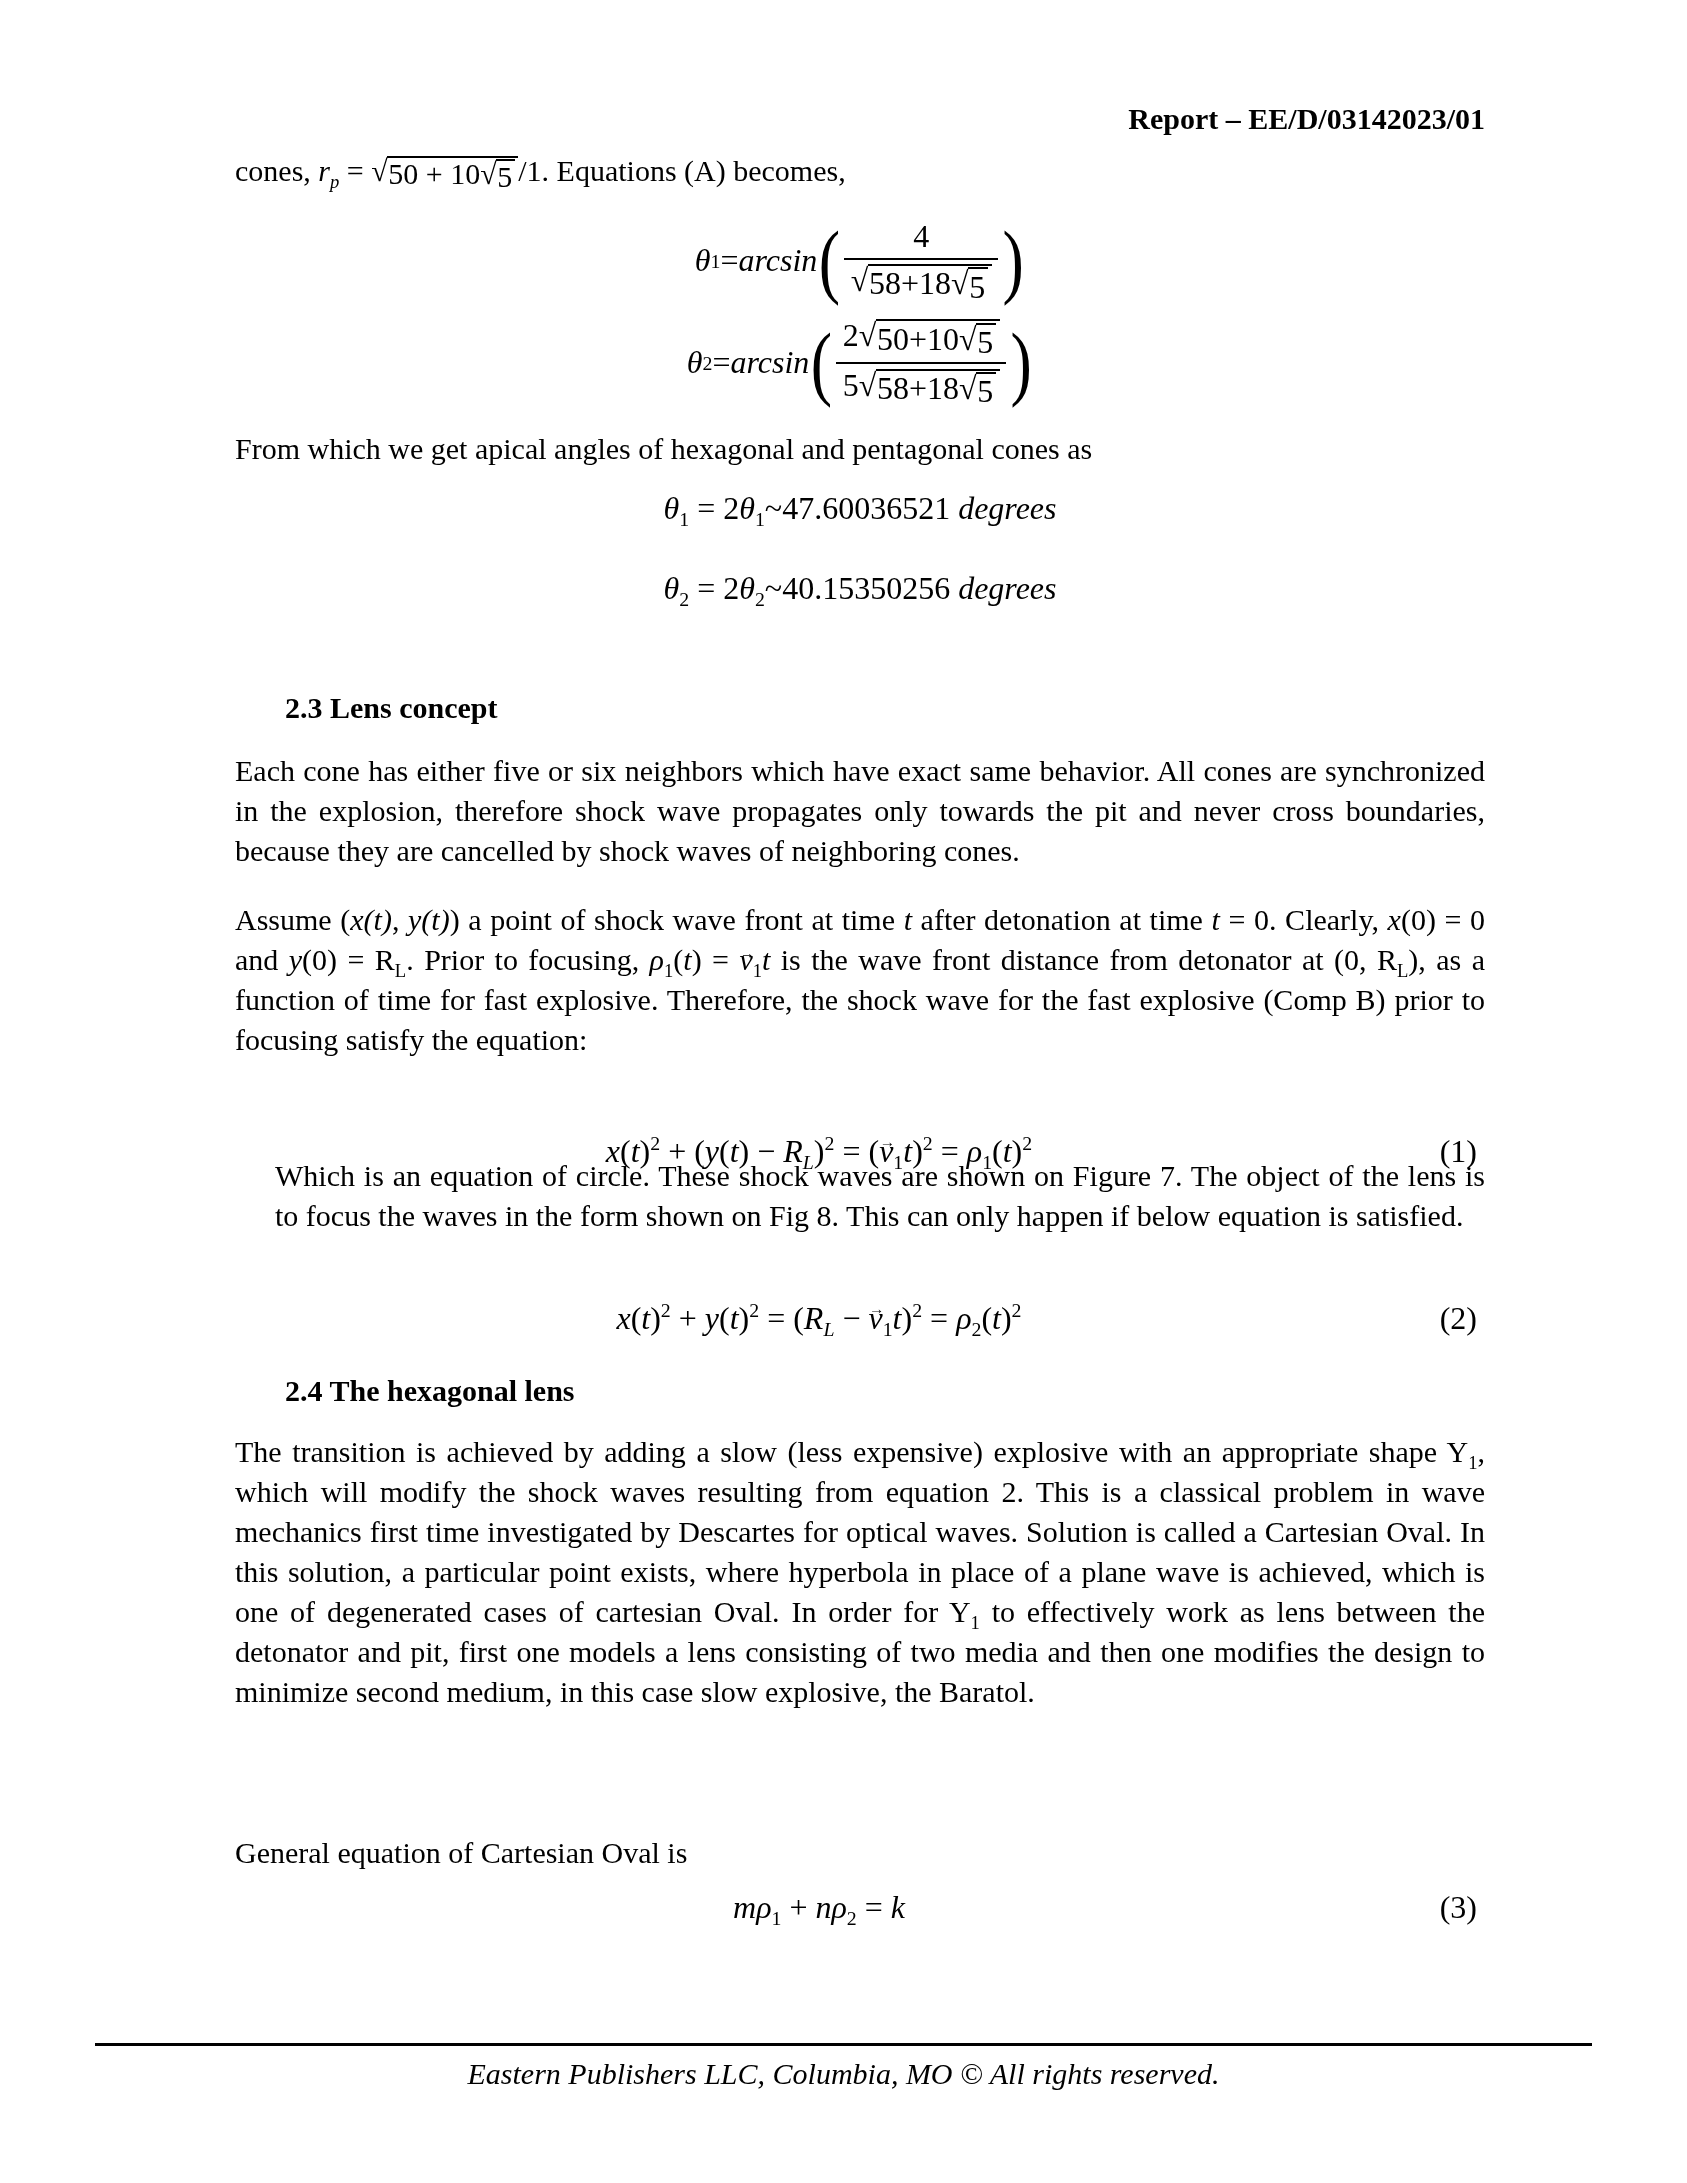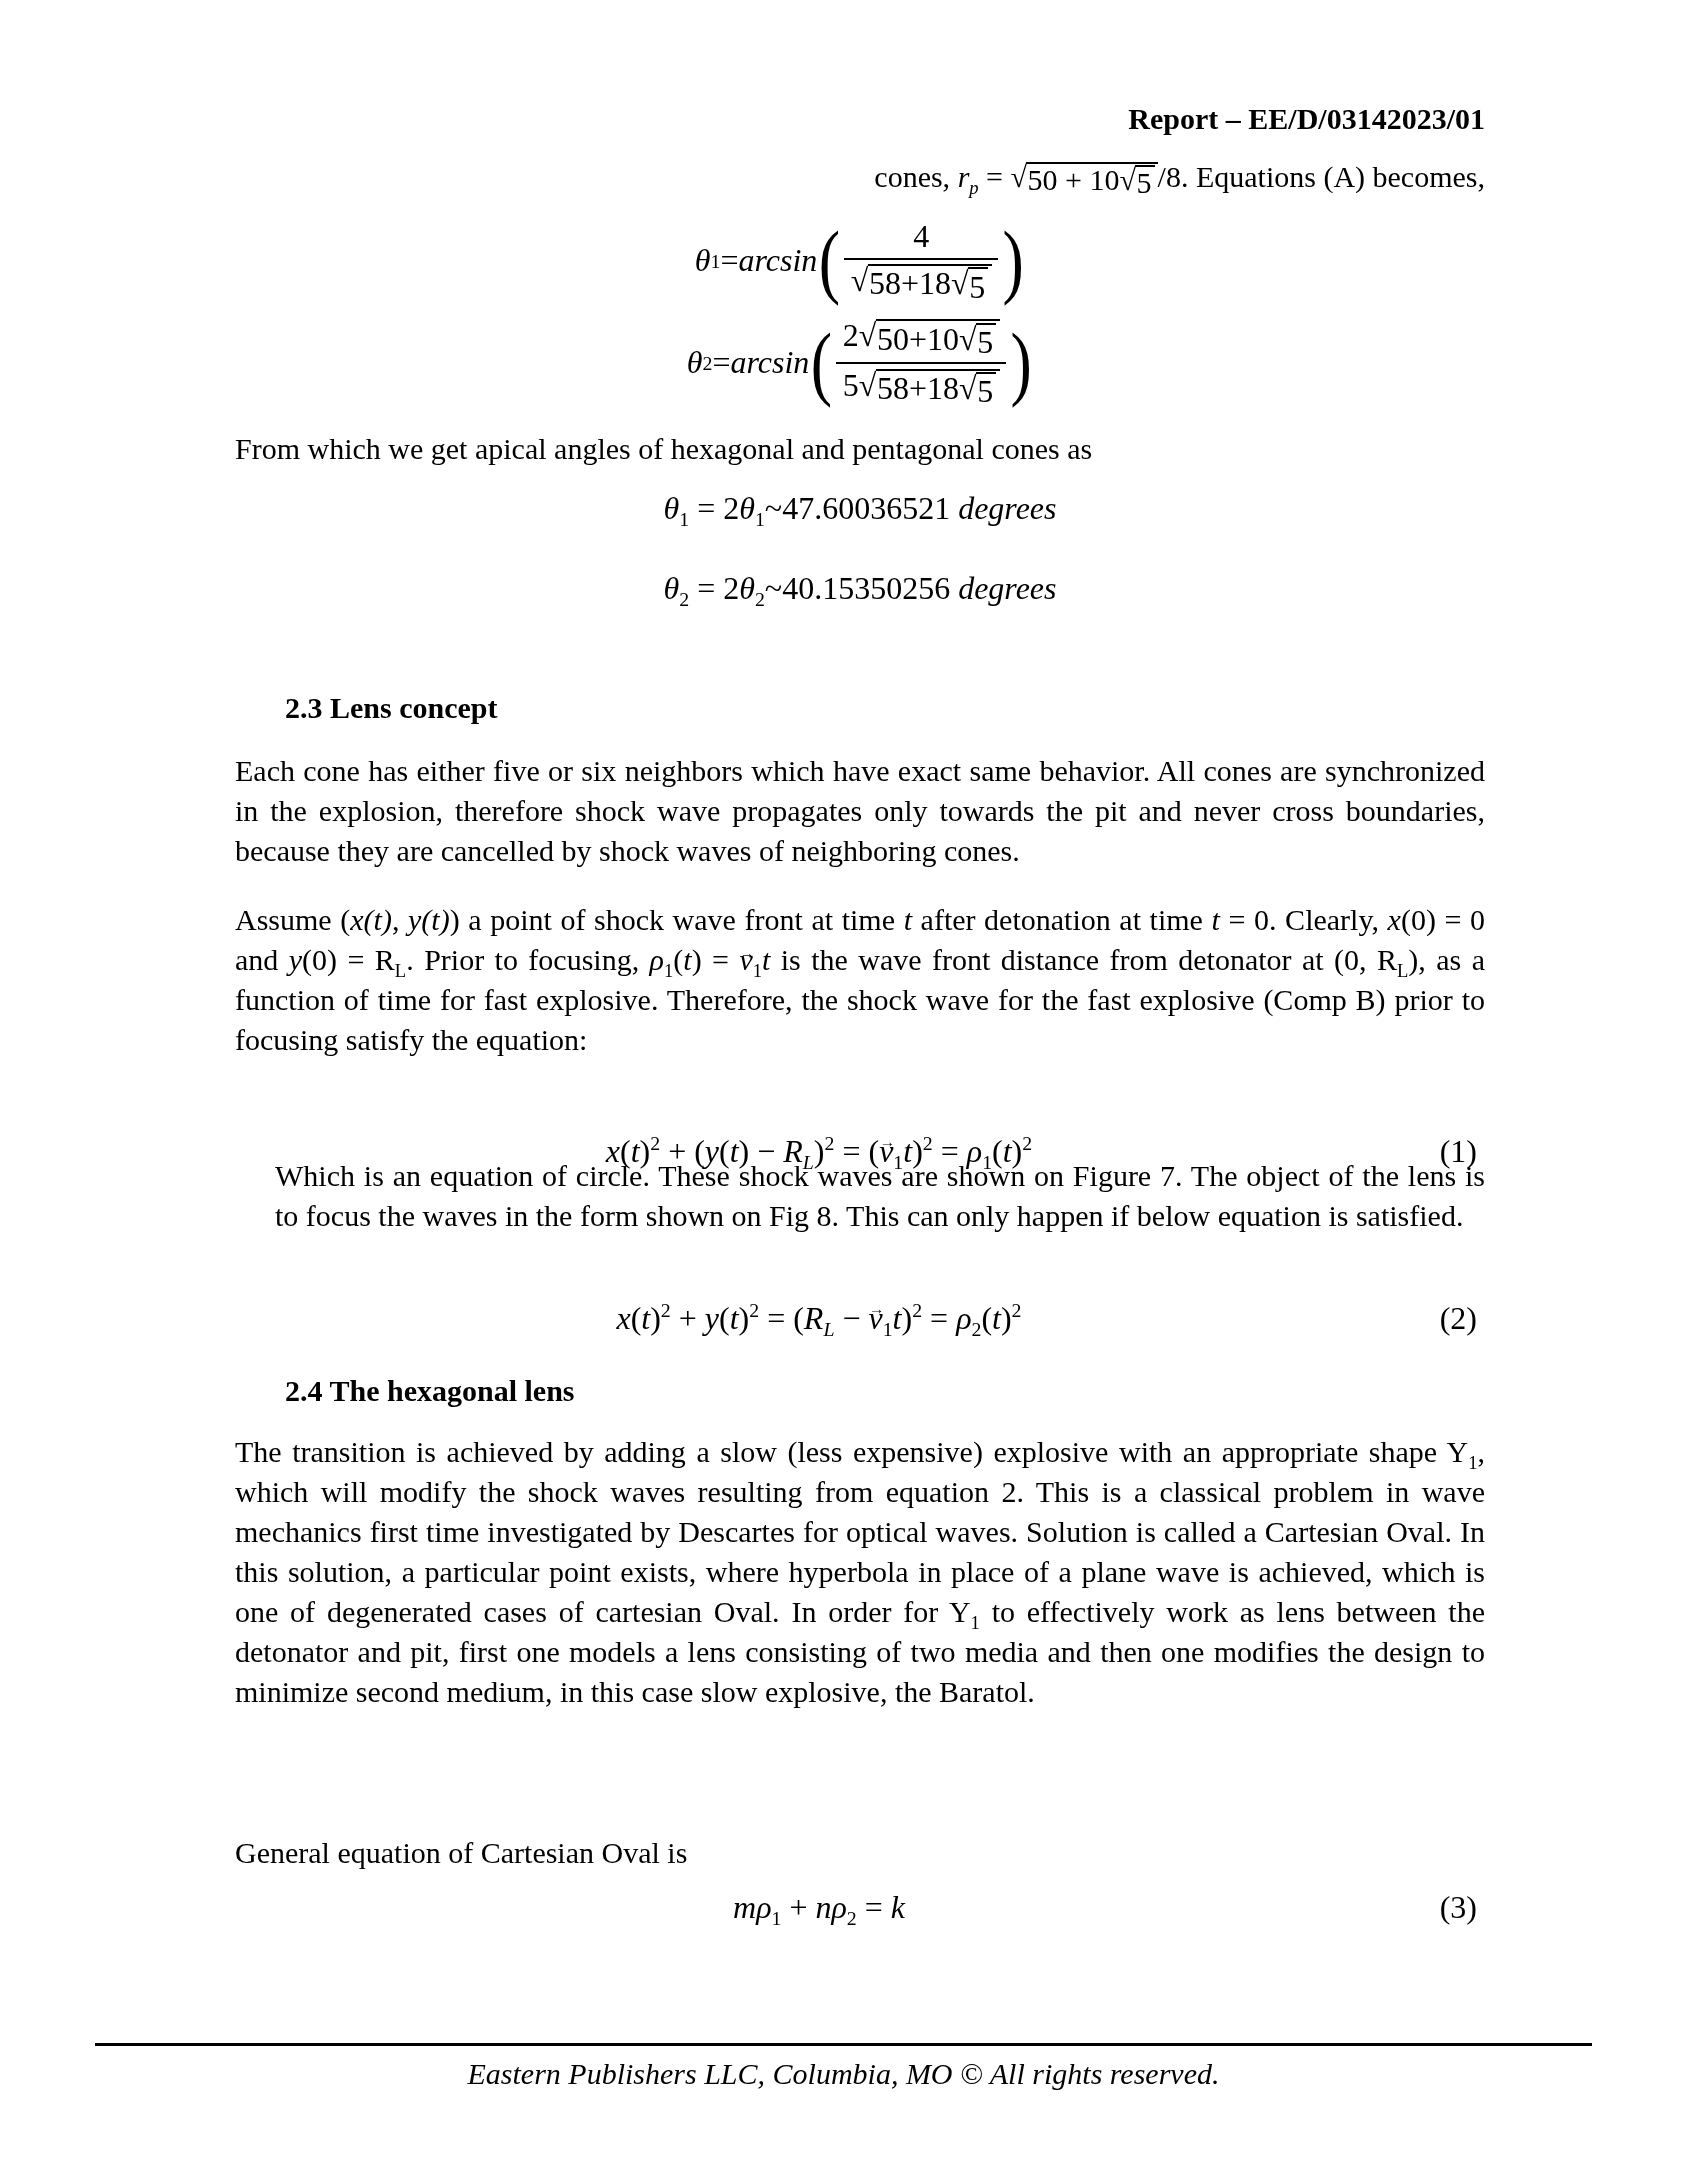--- a/index.html
+++ b/index.html
@@ -4,21 +4,21 @@
 <style>
   html,body{margin:0;padding:0;}
   body{
     width:1687px;height:2183px;background:#ffffff;color:#000000;
     font-family:"Liberation Serif",serif;font-size:30px;line-height:40px;
     position:relative;overflow:hidden;
   }
   .page{position:absolute;inset:0;}
   .blk{position:absolute;left:235px;right:202px;}
   .hdr{top:99px;text-align:right;font-weight:bold;}
-  .intro{top:157px;text-align:right;}
+  .intro{top:151px;}
   .it{font-style:italic;}
   sub{font-size:0.62em;line-height:0;}
   sup{font-size:0.62em;line-height:0;}
   
   .sqrt{display:inline-flex;align-items:flex-start;white-space:nowrap;}
   .rsign{line-height:1.02;display:inline-block;}
   .rad{border-top:0.085em solid #000;padding:0.04em 0.10em 0 0.04em;line-height:1.02;margin-left:-0.02em;}
   
   .frac{display:inline-block;vertical-align:middle;text-align:center;margin:0 0.1em;}
   .fnum{display:block;padding:0 0.2em 0.12em;}
@@ -45,21 +45,21 @@
 <div class="page">
 
   <div class="blk hdr">Report – EE/D/03142023/01</div>
 
   <div class="blk intro"><span>cones, </span><span class="it">r</span><sub class="it">p</sub><span> = </span><span class="sqrt">
         <span class="rsign">√</span>
         <span class="rad"><span>50 + 10</span><span class="sqrt">
             <span class="rsign">√</span>
             <span class="rad"><span>5</span></span>
           </span></span>
-      </span><span>/8. Equations (A) becomes,</span></div>
+      </span><span>/1. Equations (A) becomes,</span></div>
 
   <div class="blk eqbig" style="top:218px;height:86px;">
       <span class="it">θ</span>
       <sub>1</sub>
       <span> = </span>
       <span class="it">arcsin</span>
       <span> </span>
       <span class="bigp">(</span>
       <span class="frac">
         <span class="fnum"><span>4</span></span>

